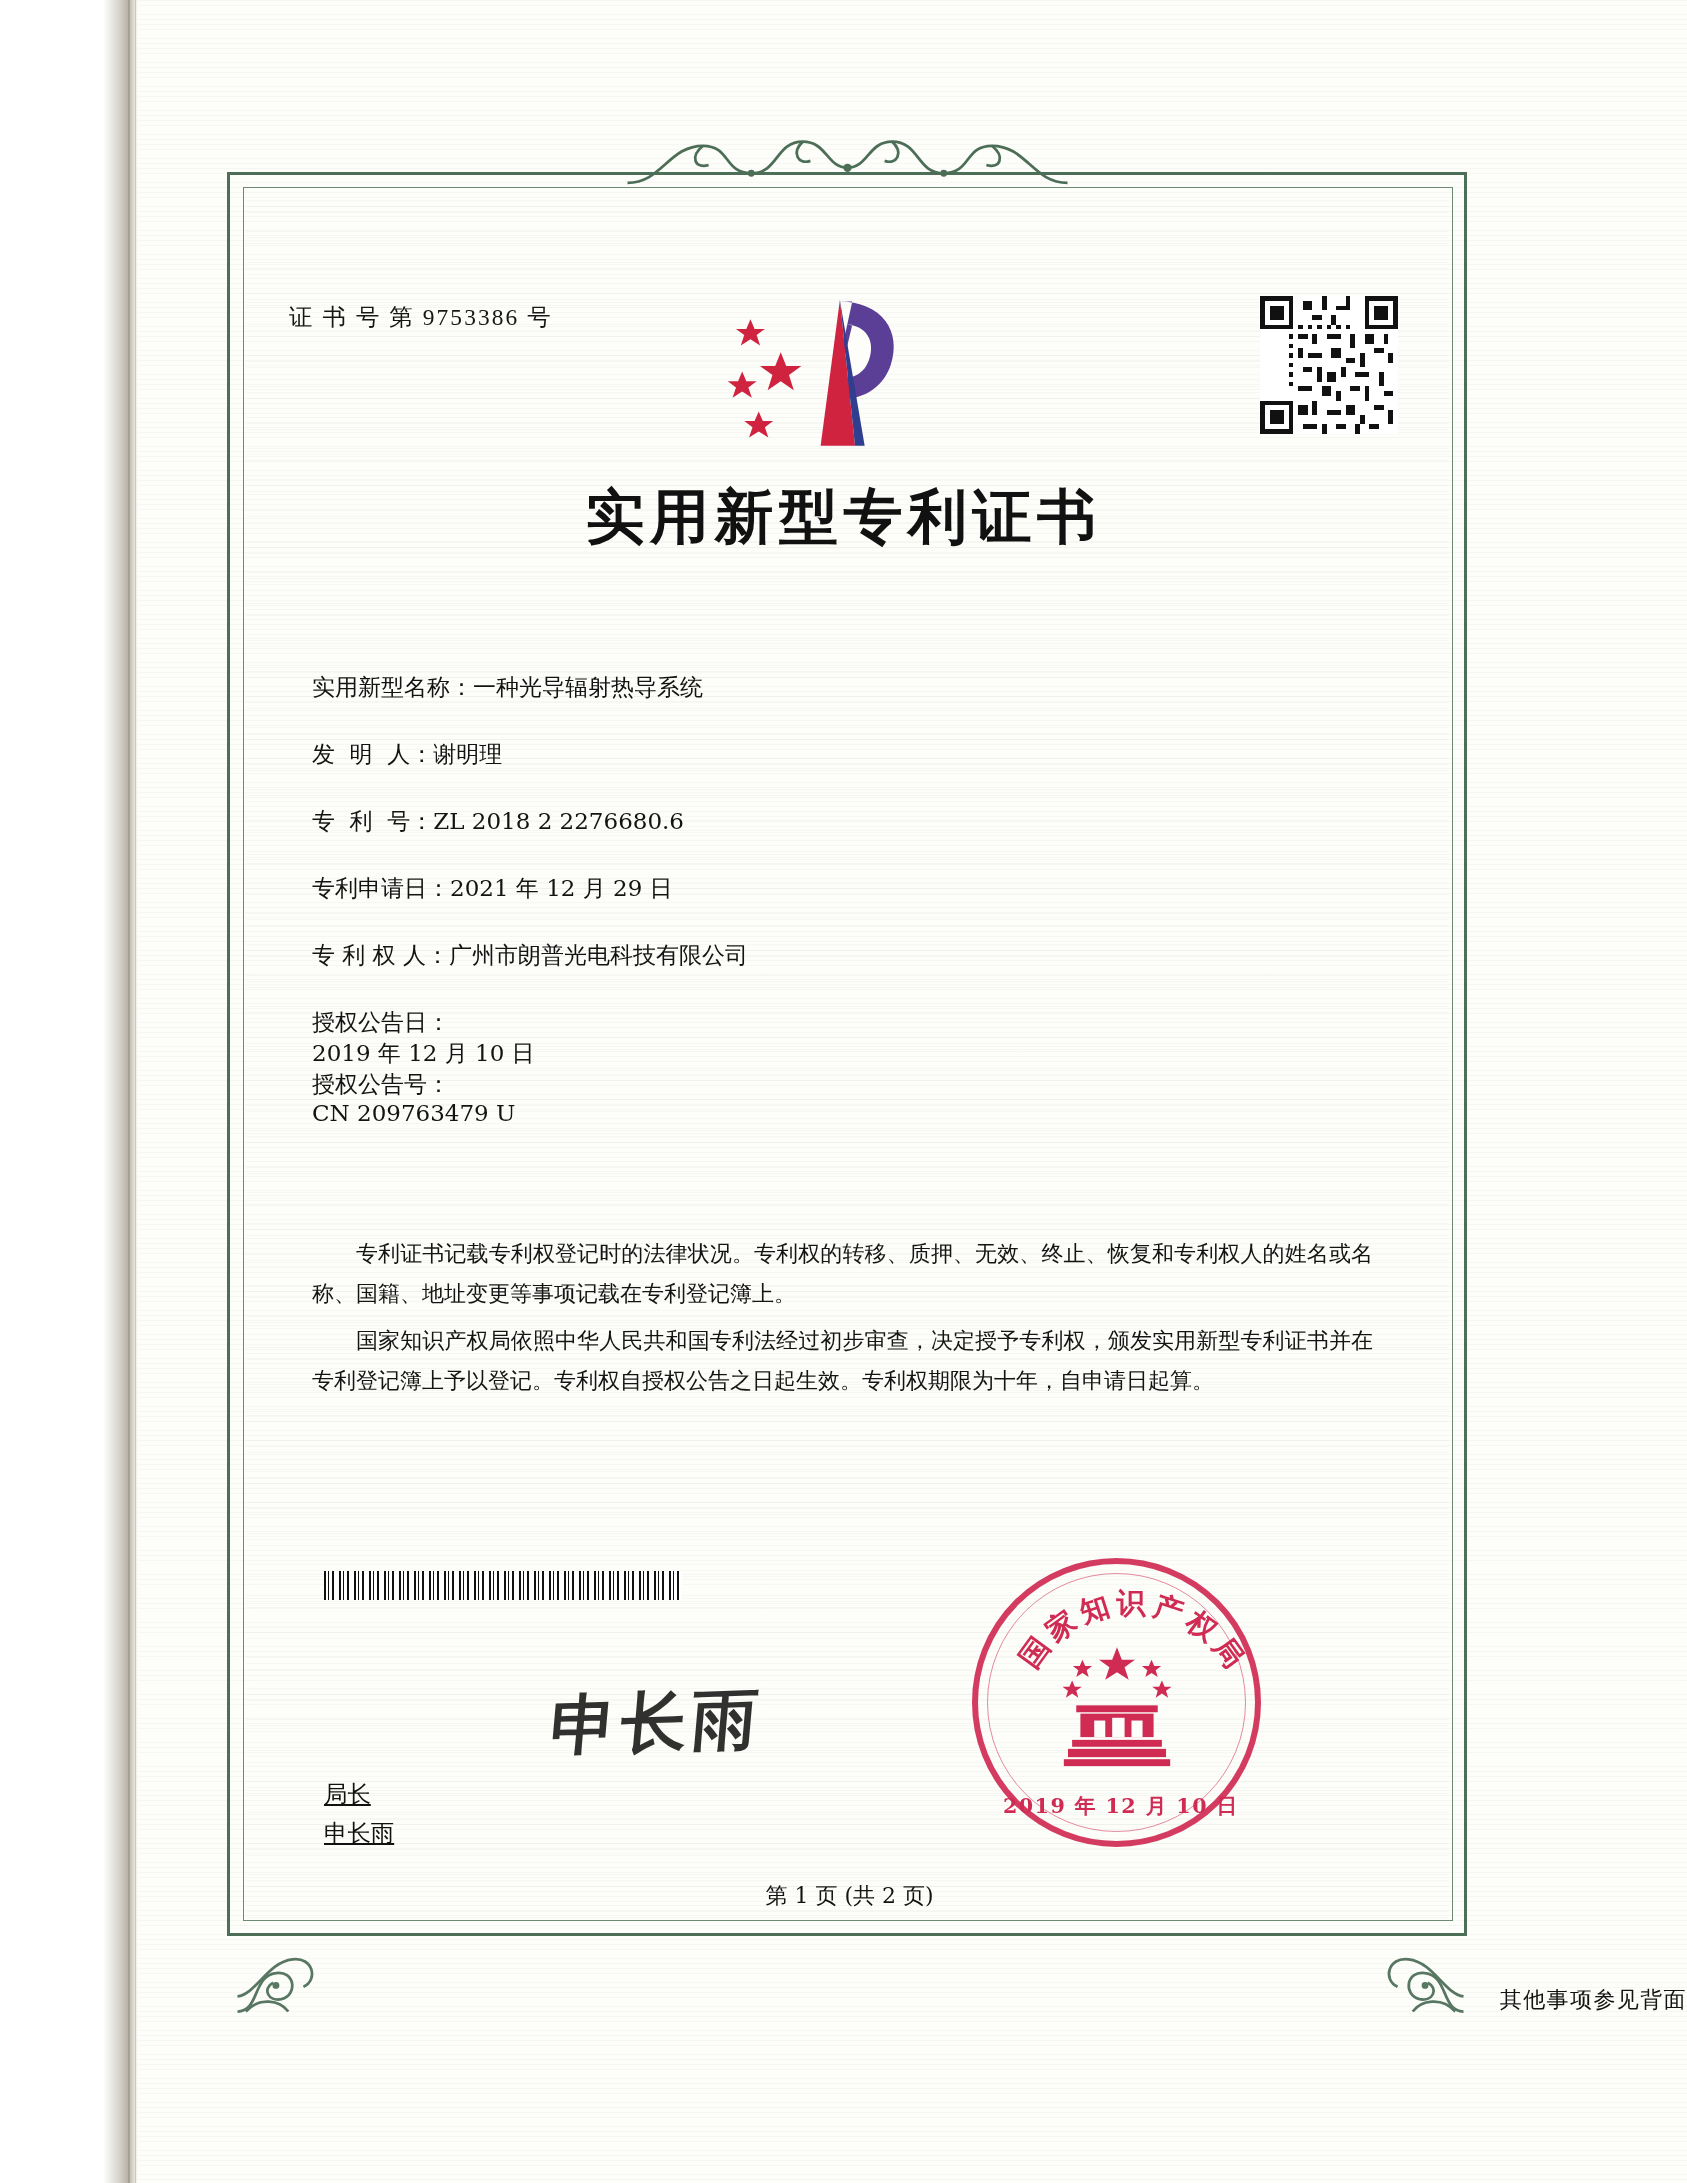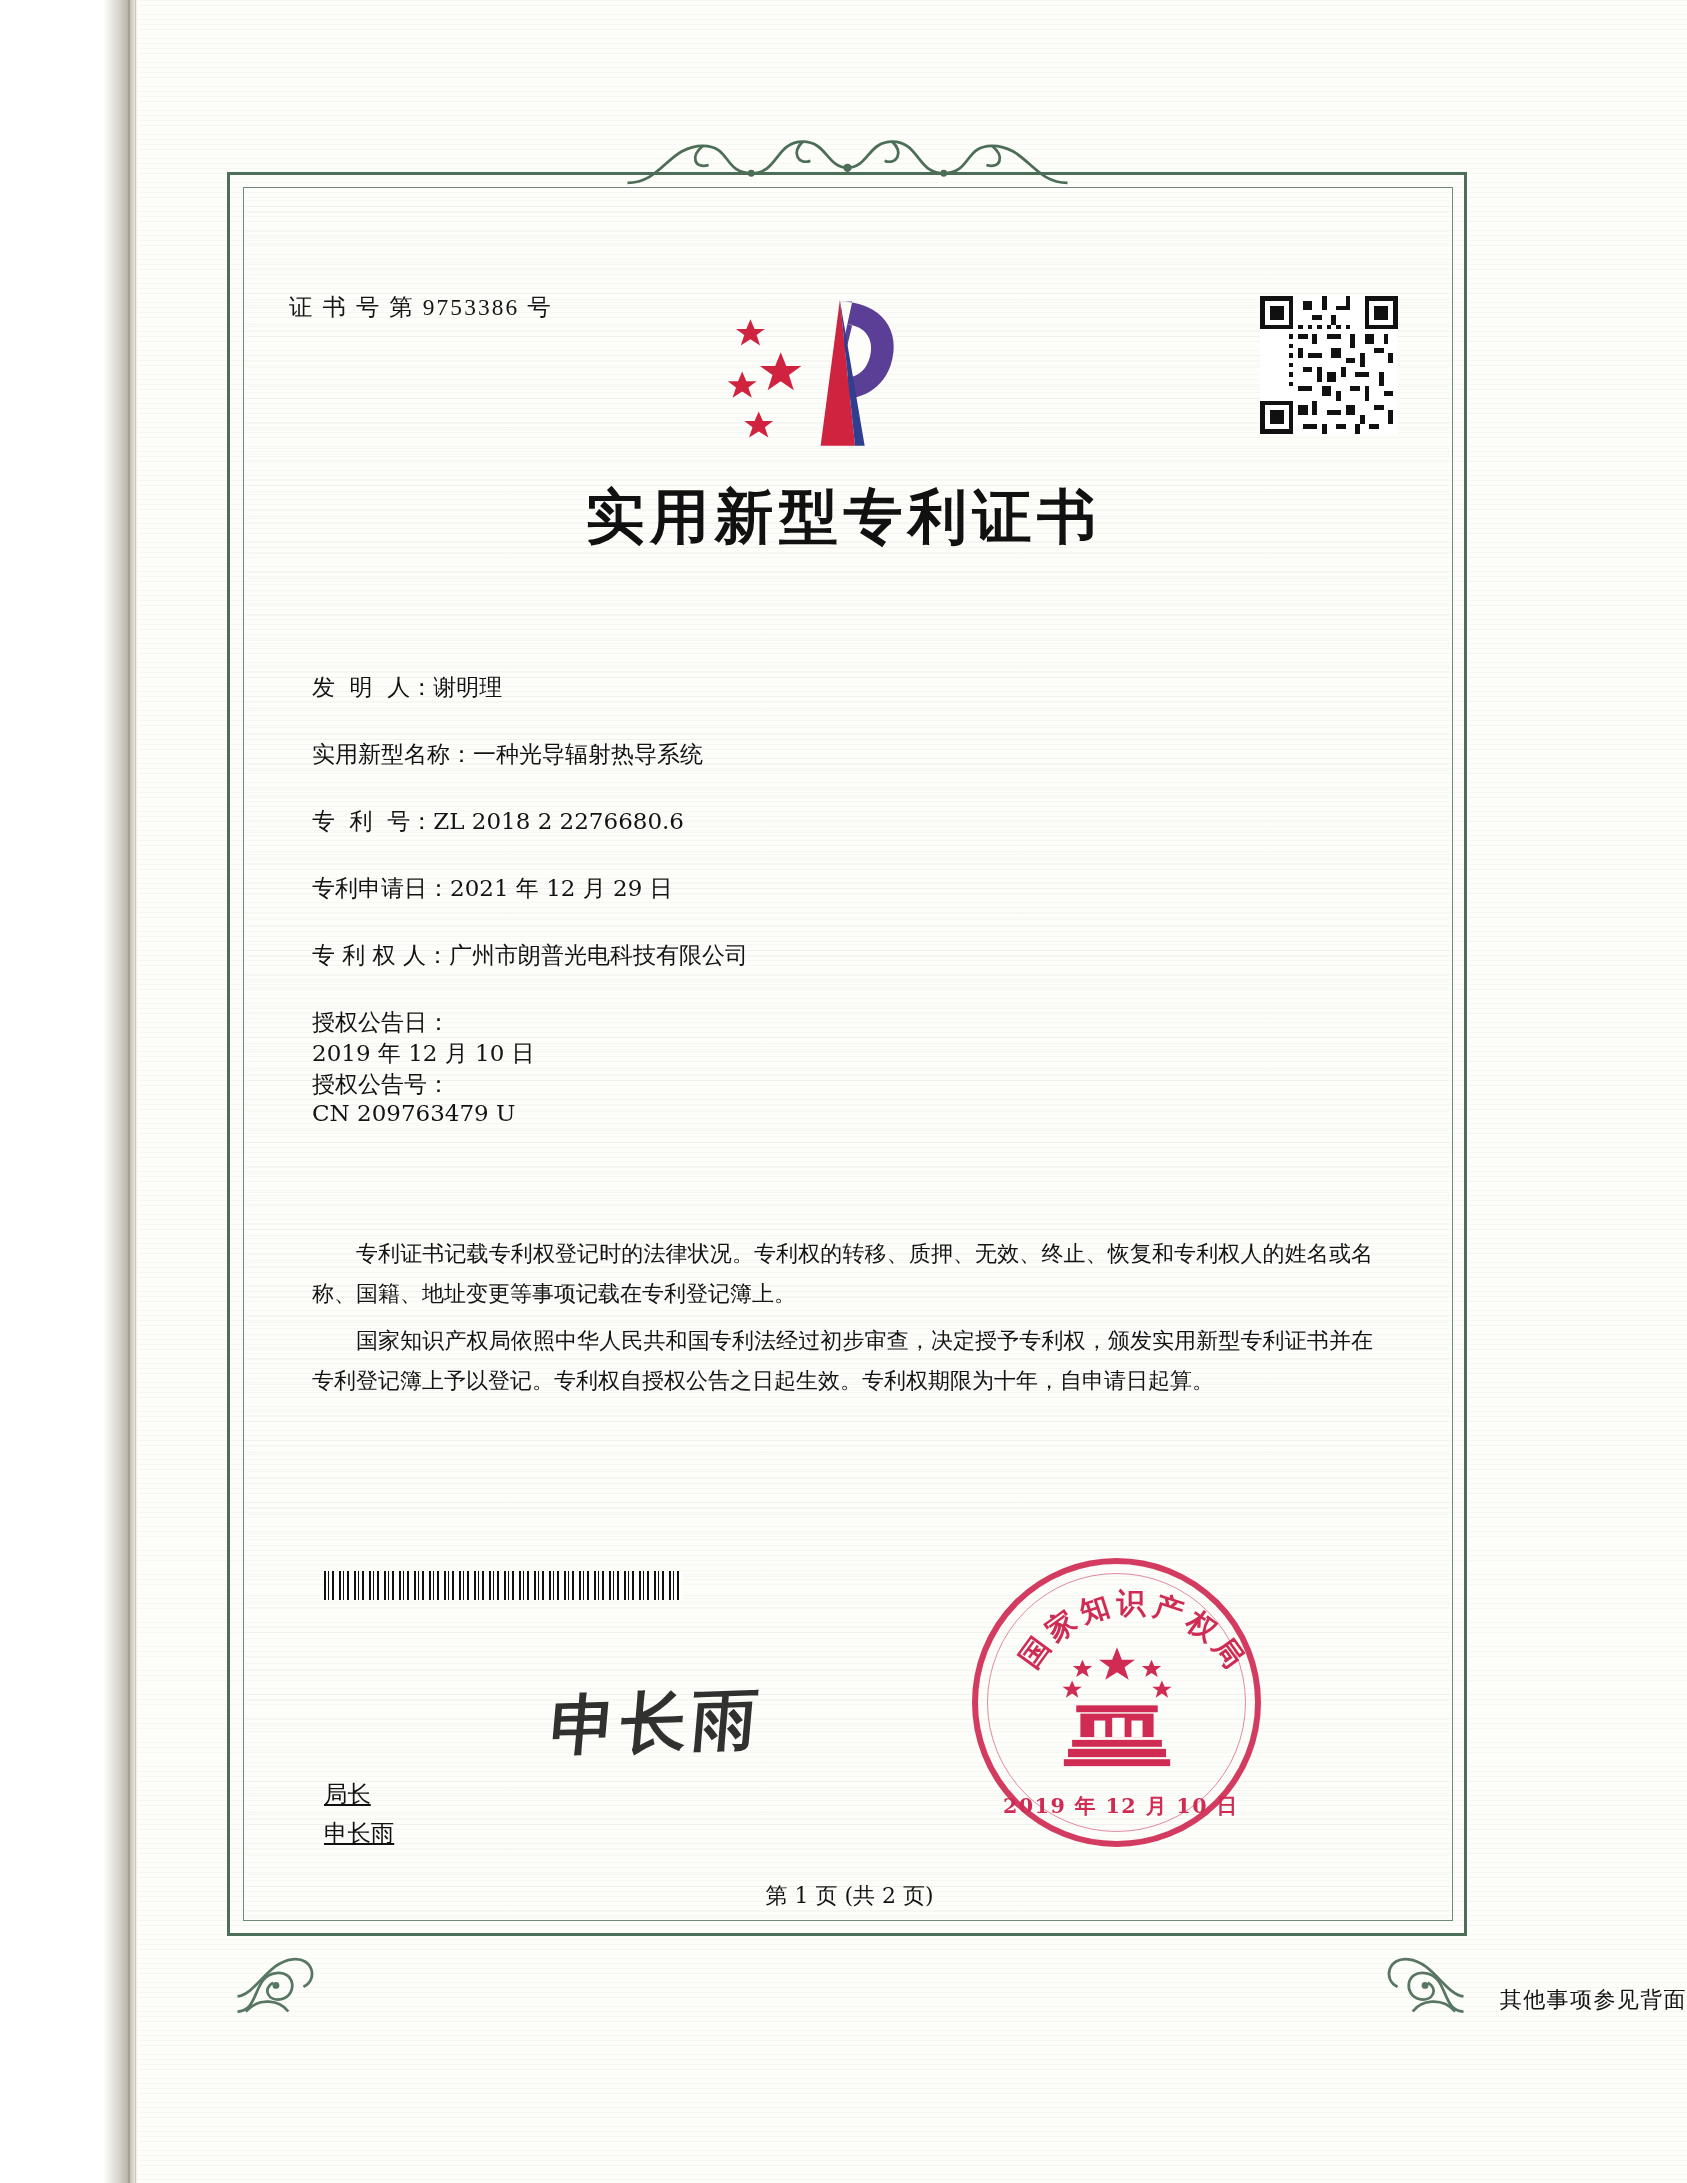--- a/index.html
+++ b/index.html
@@ -108,21 +108,21 @@
     color: #50705a;
     opacity: .95;
   }
   .ornament-bl { left: 232px; bottom: 164px; }
   .ornament-br { right: 218px; bottom: 164px; }
 
   
   .cert-no {
     position: absolute;
     left: 289px;
-    top: 291px;
+    top: 301px;
     font-size: 23.4px;
     letter-spacing: 2.1px;
     color: #161616;
     font-family: "Liberation Serif", serif;
   }
 
   .logo {
     position: absolute;
     left: 717px;
     top: 289px;
@@ -462,26 +462,26 @@
           <rect x="20" y="27" width="1" height="2"></rect>
         <rect x="23" y="27" width="2" height="1"></rect>
       </g>
     </svg>
   </div>
 
   <div class="title">实用新型专利证书</div>
 
   <div class="fields">
     <div class="field-row">
+      <span class="field-label">实用新型名称：</span>
+      <span class="field-value">一种光导辐射热导系统</span>
+    </div>
+    <div class="field-row">
       <span class="field-label">发  明  人：</span>
       <span class="field-value">谢明理</span>
-    </div>
-    <div class="field-row">
-      <span class="field-label">实用新型名称：</span>
-      <span class="field-value">一种光导辐射热导系统</span>
     </div>
     <div class="field-row">
       <span class="field-label">专  利  号：</span>
       <span class="field-value">ZL 2018 2 2276680.6</span>
     </div>
     <div class="field-row">
       <span class="field-label">专利申请日：</span>
       <span class="field-value">2021 年 12 月 29 日</span>
     </div>
     <div class="field-row">

